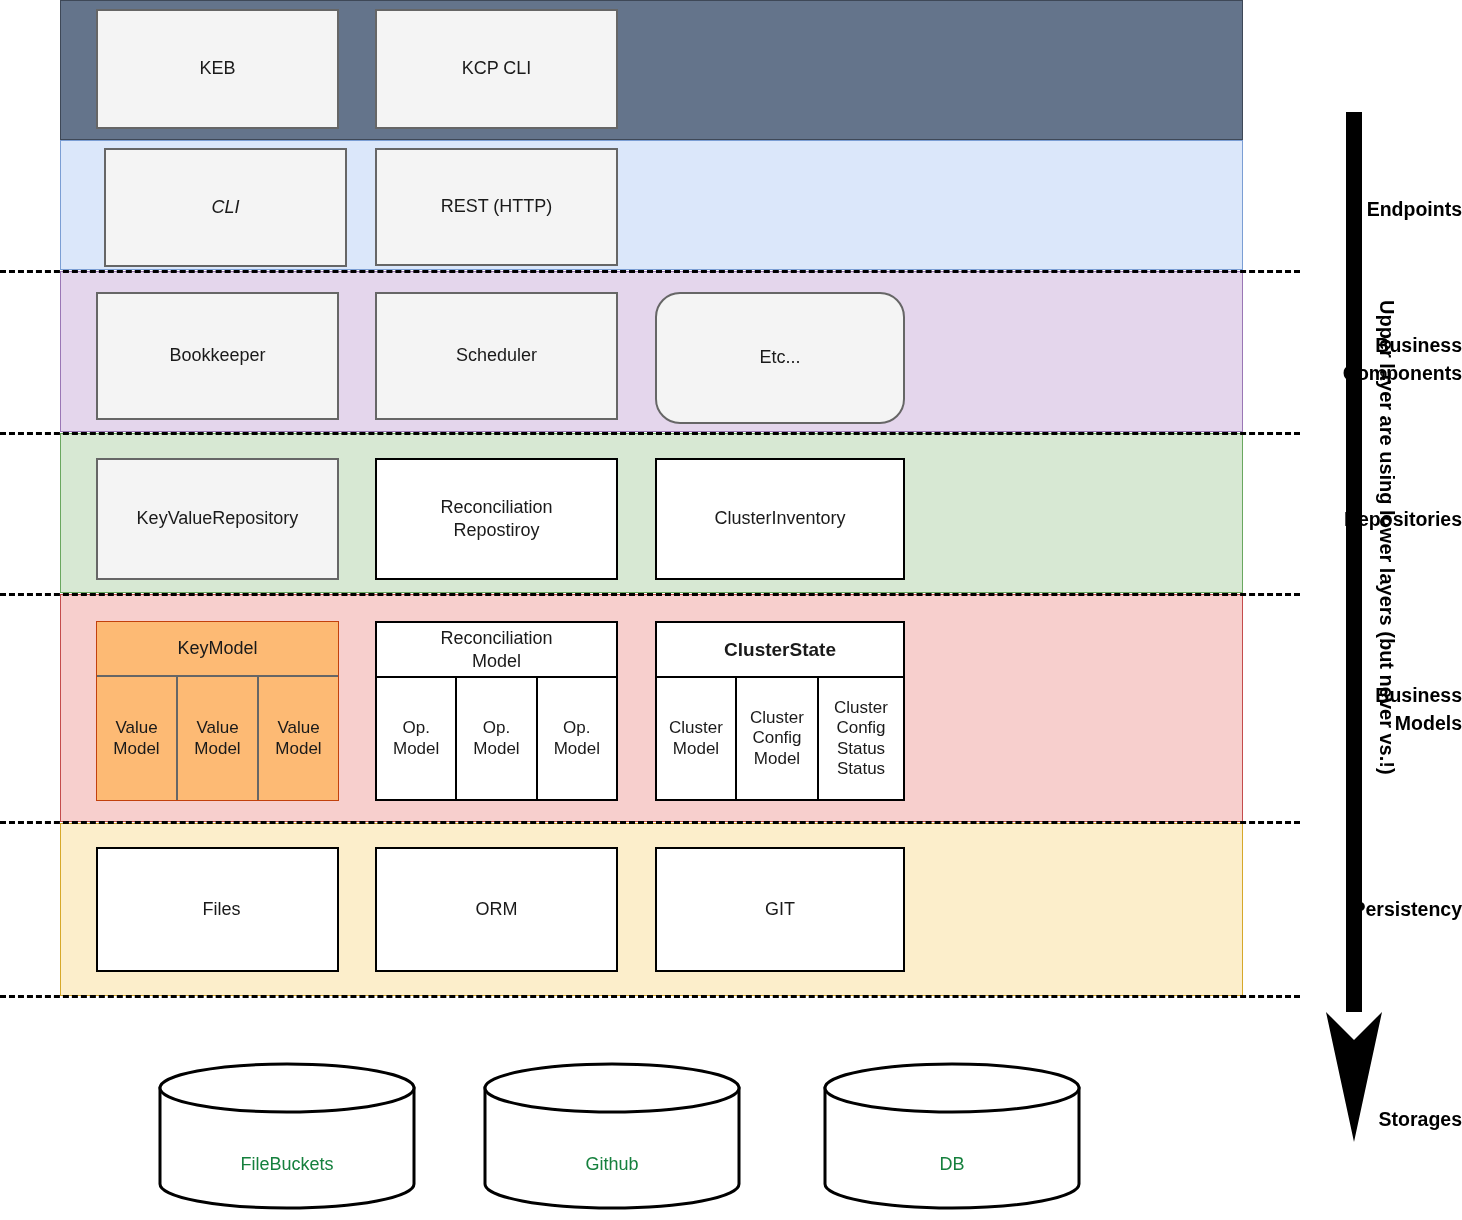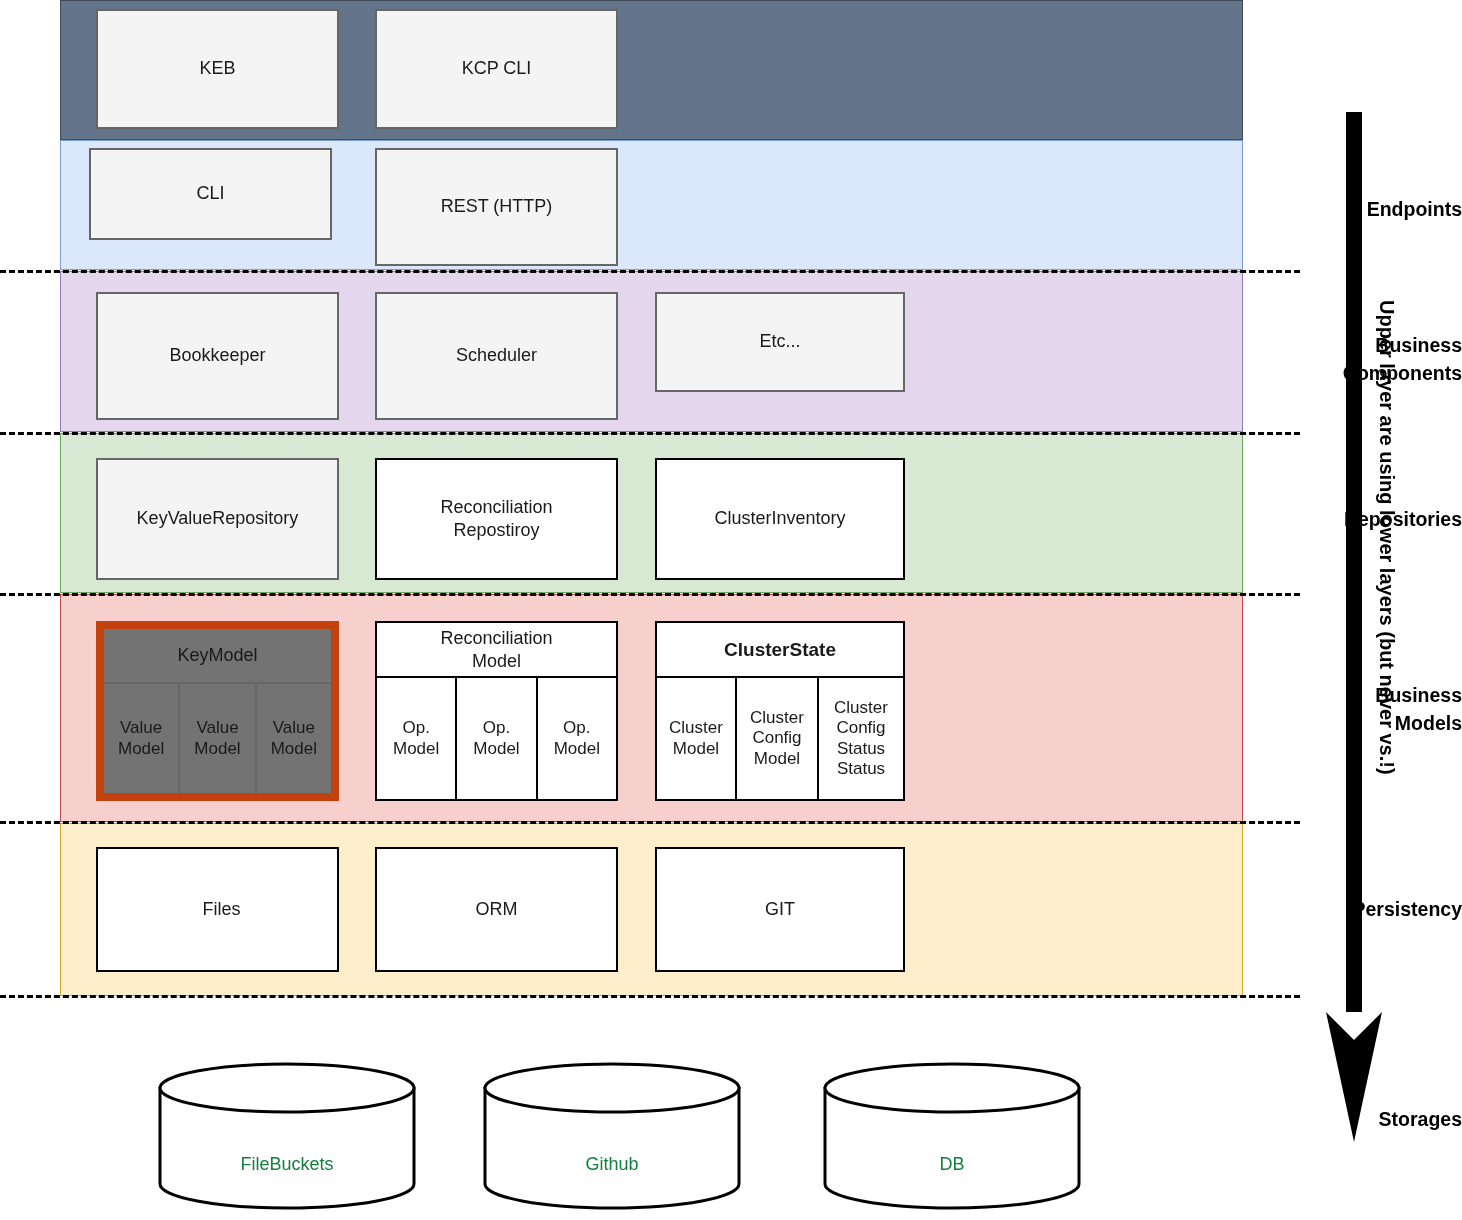--- a/index.html
+++ b/index.html
@@ -68,21 +68,21 @@
   .box.grey{ background:#f4f4f4; border:2px solid #666666; }
   .box.black{ background:#ffffff; border:2px solid #000000; }
 
   
   .card{
     position:absolute;
     box-sizing:border-box;
     display:flex;
     flex-direction:column;
   }
-  .card.grey{ border:8px solid #c2410c; background:#737373; }
+  .card.grey{ border:1px solid #c2410c; background:#fdba74; }
   .card.black{ border:2px solid #000000; background:#ffffff; }
 
   .card-head{
     box-sizing:border-box;
     display:flex;
     align-items:center;
     justify-content:center;
     text-align:center;
     font-size:18px;
     line-height:1.25;
@@ -183,26 +183,26 @@
 Components</div>
   <div class="layer-label" style="top:505px;">Repositories</div>
   <div class="layer-label" style="top:681px;">Business
 Models</div>
   <div class="layer-label" style="top:895px;">Persistency</div>
   <div class="layer-label" style="top:1105px;">Storages</div>
 
   <div class="box grey" style="left:96px;top:9px;width:243px;height:120px;">KEB</div>
   <div class="box grey" style="left:375px;top:9px;width:243px;height:120px;">KCP CLI</div>
 
-  <div class="box grey" style="left:89px;top:148px;width:243px;height:92px;">CLI</div>
+  <div class="box grey" style="left:104px;top:148px;width:243px;height:119px;font-style:italic;">CLI</div>
   <div class="box grey" style="left:375px;top:148px;width:243px;height:118px;">REST (HTTP)</div>
 
   <div class="box grey" style="left:96px;top:292px;width:243px;height:128px;">Bookkeeper</div>
   <div class="box grey" style="left:375px;top:292px;width:243px;height:128px;text-align:center;">Scheduler</div>
-  <div class="box grey" style="left:655px;top:292px;width:250px;height:100px;">Etc...</div>
+  <div class="box grey" style="left:655px;top:292px;width:250px;height:132px;border-radius:25px;">Etc...</div>
 
   <div class="box grey" style="left:96px;top:458px;width:243px;height:122px;">KeyValueRepository</div>
   <div class="box black" style="left:375px;top:458px;width:243px;height:122px;">Reconciliation
 Repostiroy</div>
   <div class="box black" style="left:655px;top:458px;width:250px;height:122px;">ClusterInventory</div>
 
   <div class="card grey" style="left:96px;top:621px;width:243px;height:180px;">
     <div class="card-head" style="height:55px;">KeyModel</div>
     <div class="card-body">
       <div class="cell">Value

